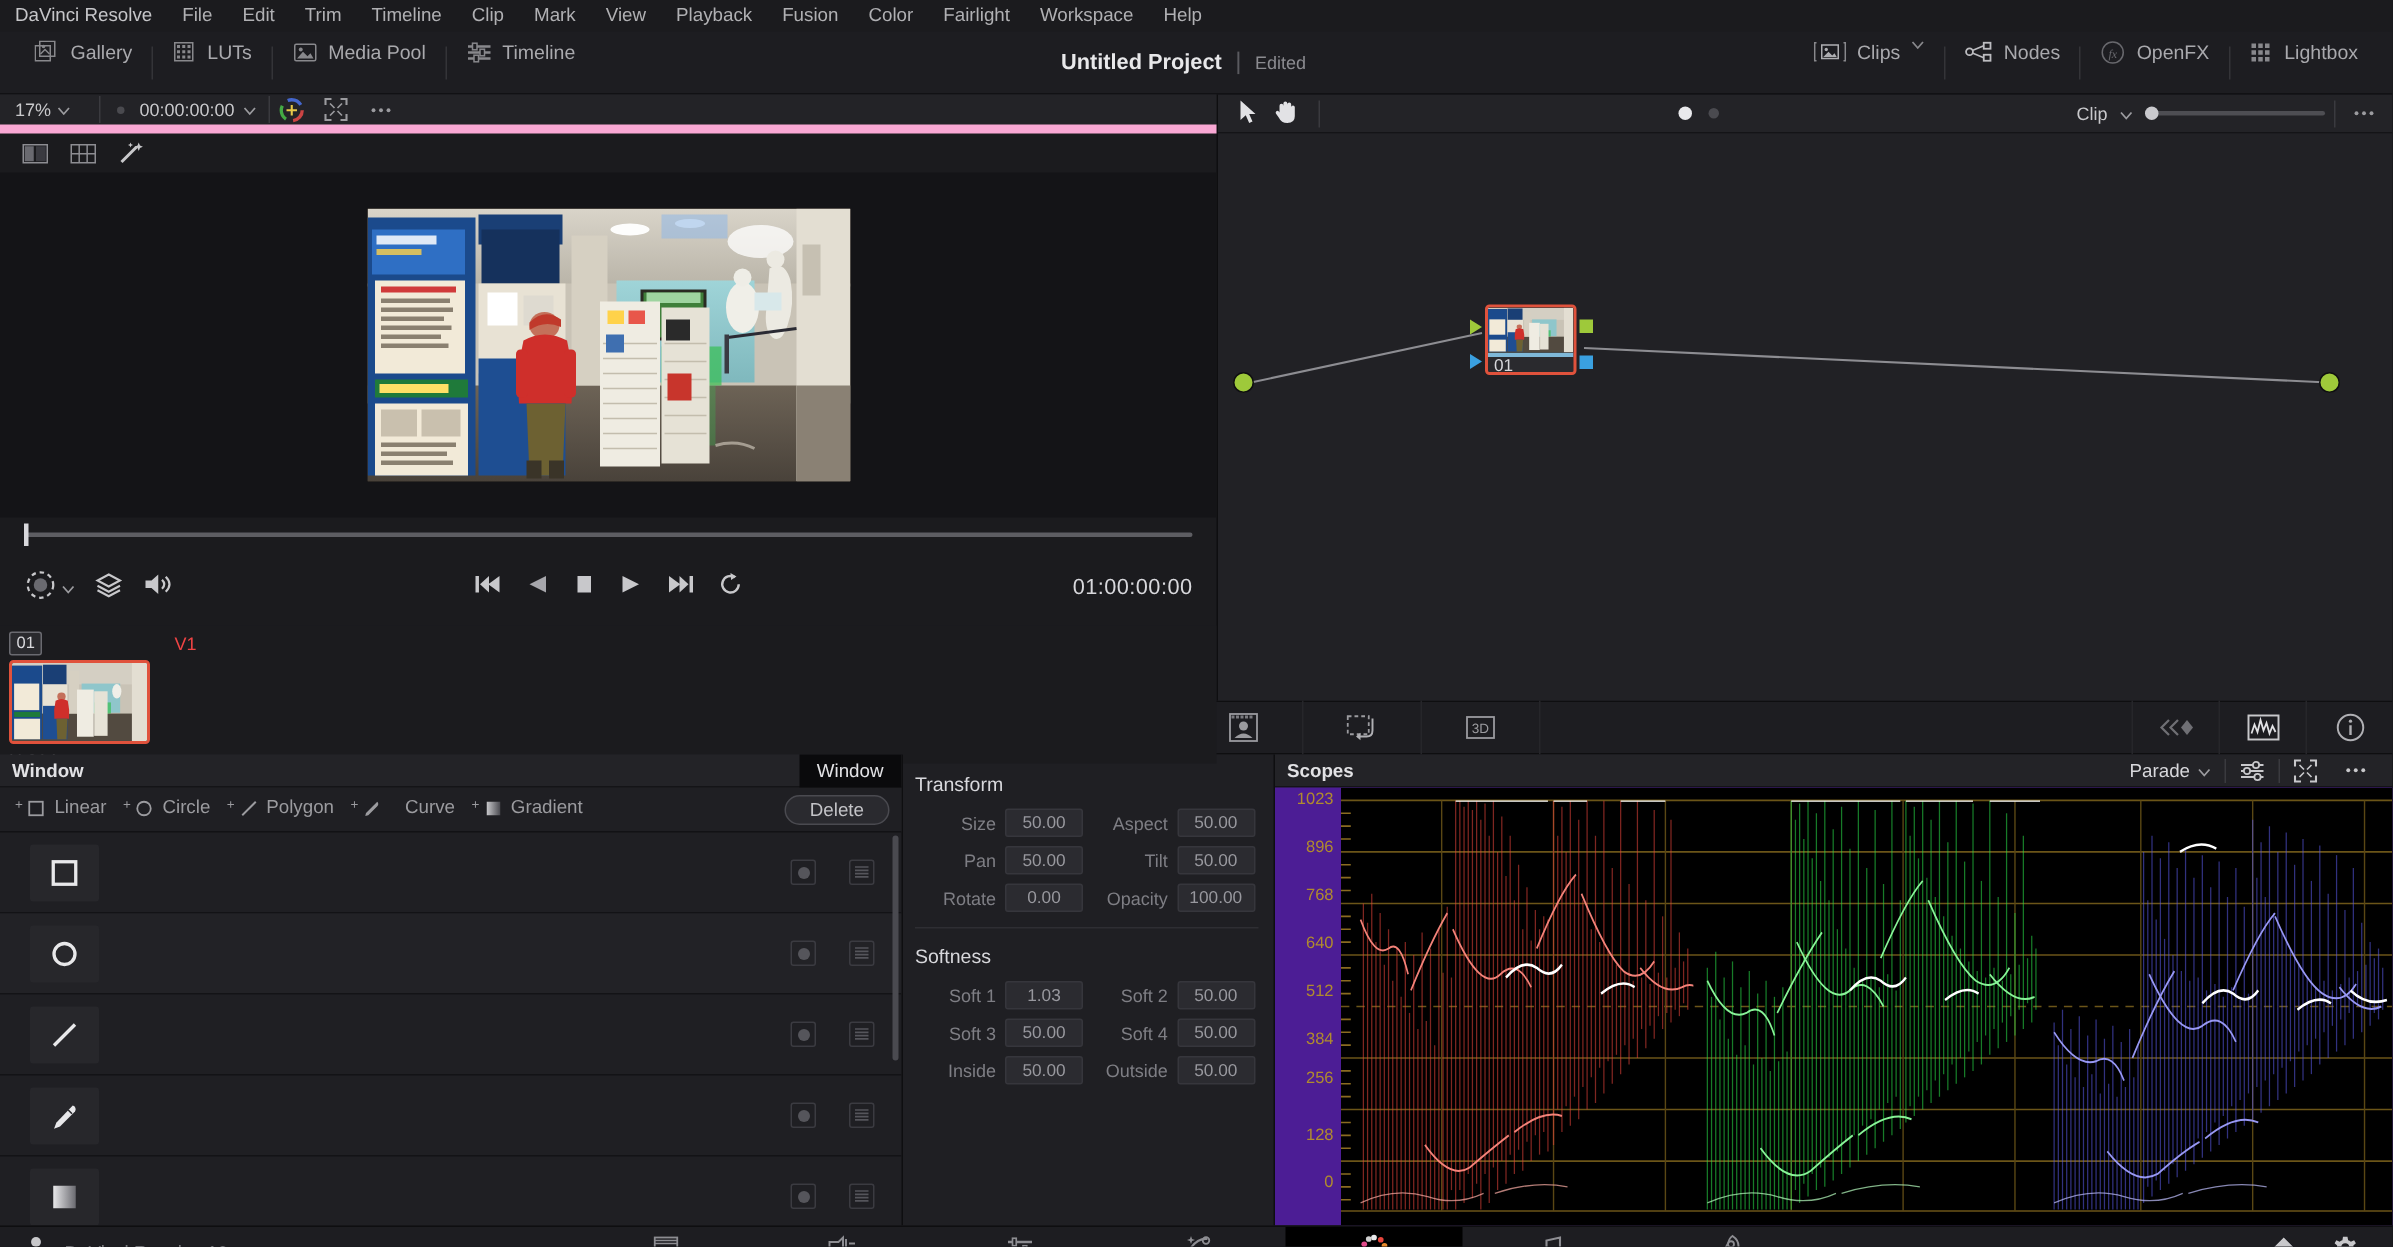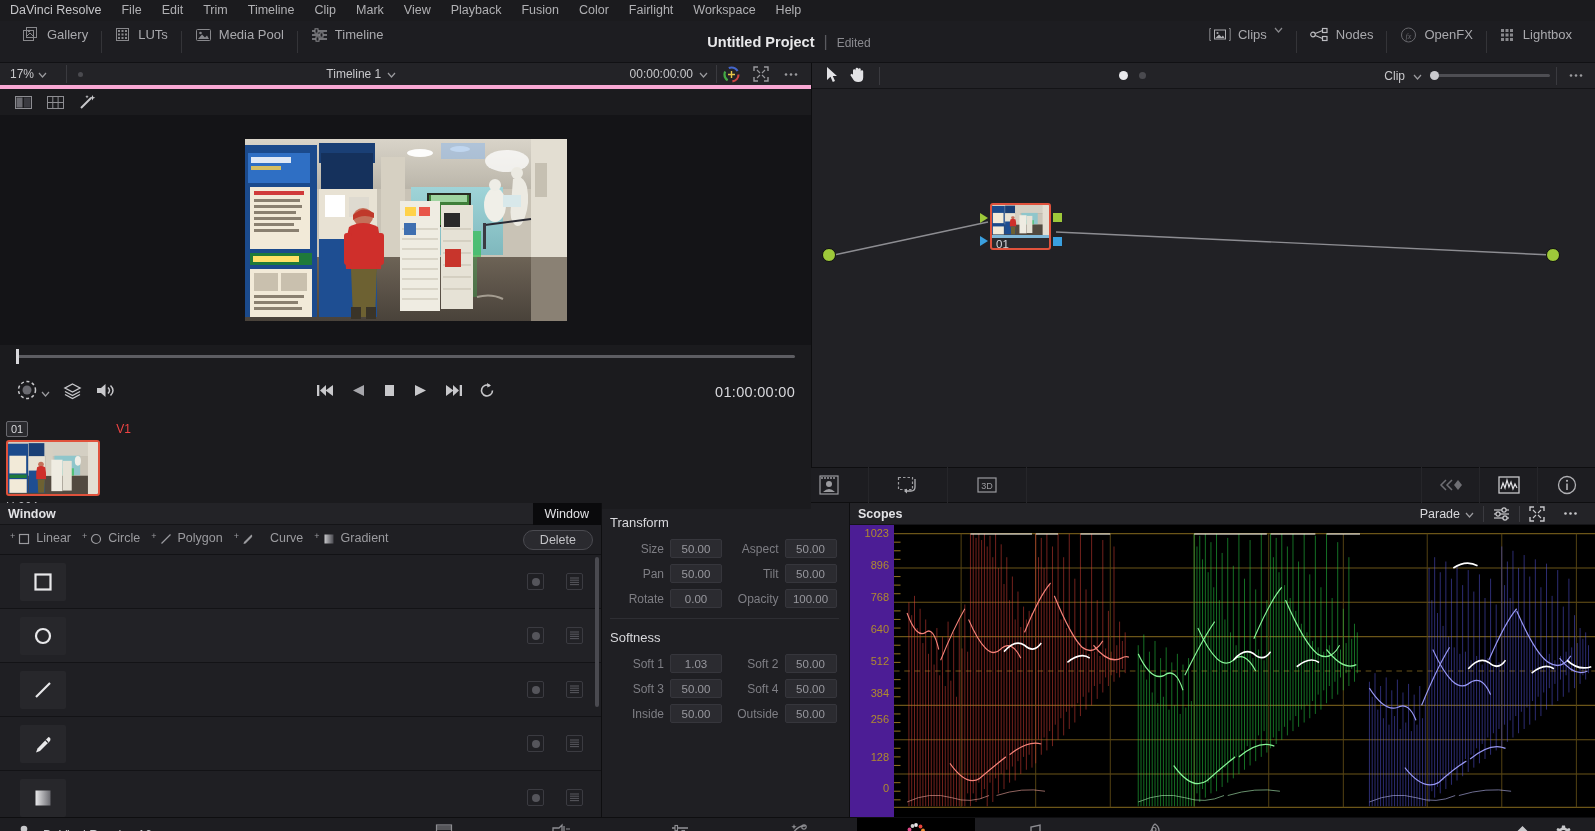--- a/index.html
+++ b/index.html
@@ -46,21 +46,21 @@
   .proj-edited { font-size: 12px; color: #8b8b90; display:inline-block; }
   .tb-right { margin-left: auto; display: flex; align-items: center; padding-right: 10px; }
 
   
   .main { display: flex; height: 404px; }
 
   
   .viewer-col { width: 812px; background: #1b1b1e; border-right: 1px solid #0e0e10; position: relative; }
   .viewer-bar {
     height: 26px; display: flex; align-items: center; background: #232327;
-    border-bottom: 4px solid #f9a8d4; font-size: 12px; color: #c8c8cb;
+    border-bottom: 6px solid #f9a8d4; font-size: 12px; color: #c8c8cb;
   }
   .zoom-box { display: flex; align-items: center; gap: 4px; padding: 0 10px; width: 66px; }
   .vb-sep { width:1px; height:18px; background:#3a3a3f; }
   .vb-center { flex: 1; text-align: center; display:flex; align-items:center; justify-content:center; gap:6px; }
   .vb-tc { display:flex; align-items:center; gap:6px; padding-right: 8px; }
   .vb-icons { display: flex; align-items: center; gap: 2px; padding-right: 6px; }
   .vb-ic { width: 28px; height: 24px; display:flex; align-items:center; justify-content:center; cursor:pointer; }
 
   .viewer-subbar { height: 26px; display:flex; align-items:center; gap:2px; padding-left:8px; }
   .vs-ic { width: 30px; height: 22px; display:flex; align-items:center; justify-content:center; cursor:pointer; }
@@ -371,28 +371,20 @@
           <span>17%</span>
           <span>
             <svg width="9" height="6" viewBox="0 0 9 6">
                 <path d="M1 1 L4.5 5 L8 1" fill="none" stroke="#9b9b9f" stroke-width="1.2"></path>
               </svg>
           </span>
         </div>
         <div class="vb-sep"></div>
         <div style="width:26px;display:flex;align-items:center;justify-content:center;">
           <span style="width:5px;height:5px;border-radius:50%;background:#4a4a4f;display:block;"></span>
-        </div>
-        <div class="vb-center">
-          <span>Timeline 1</span>
-          <span>
-            <svg width="9" height="6" viewBox="0 0 9 6">
-                <path d="M1 1 L4.5 5 L8 1" fill="none" stroke="#9b9b9f" stroke-width="1.2"></path>
-              </svg>
-          </span>
         </div>
         <div class="vb-tc">
           <span>00:00:00:00</span>
           <span>
             <svg width="9" height="6" viewBox="0 0 9 6">
                 <path d="M1 1 L4.5 5 L8 1" fill="none" stroke="#9b9b9f" stroke-width="1.2"></path>
               </svg>
           </span>
         </div>
         <div class="vb-sep"></div>

